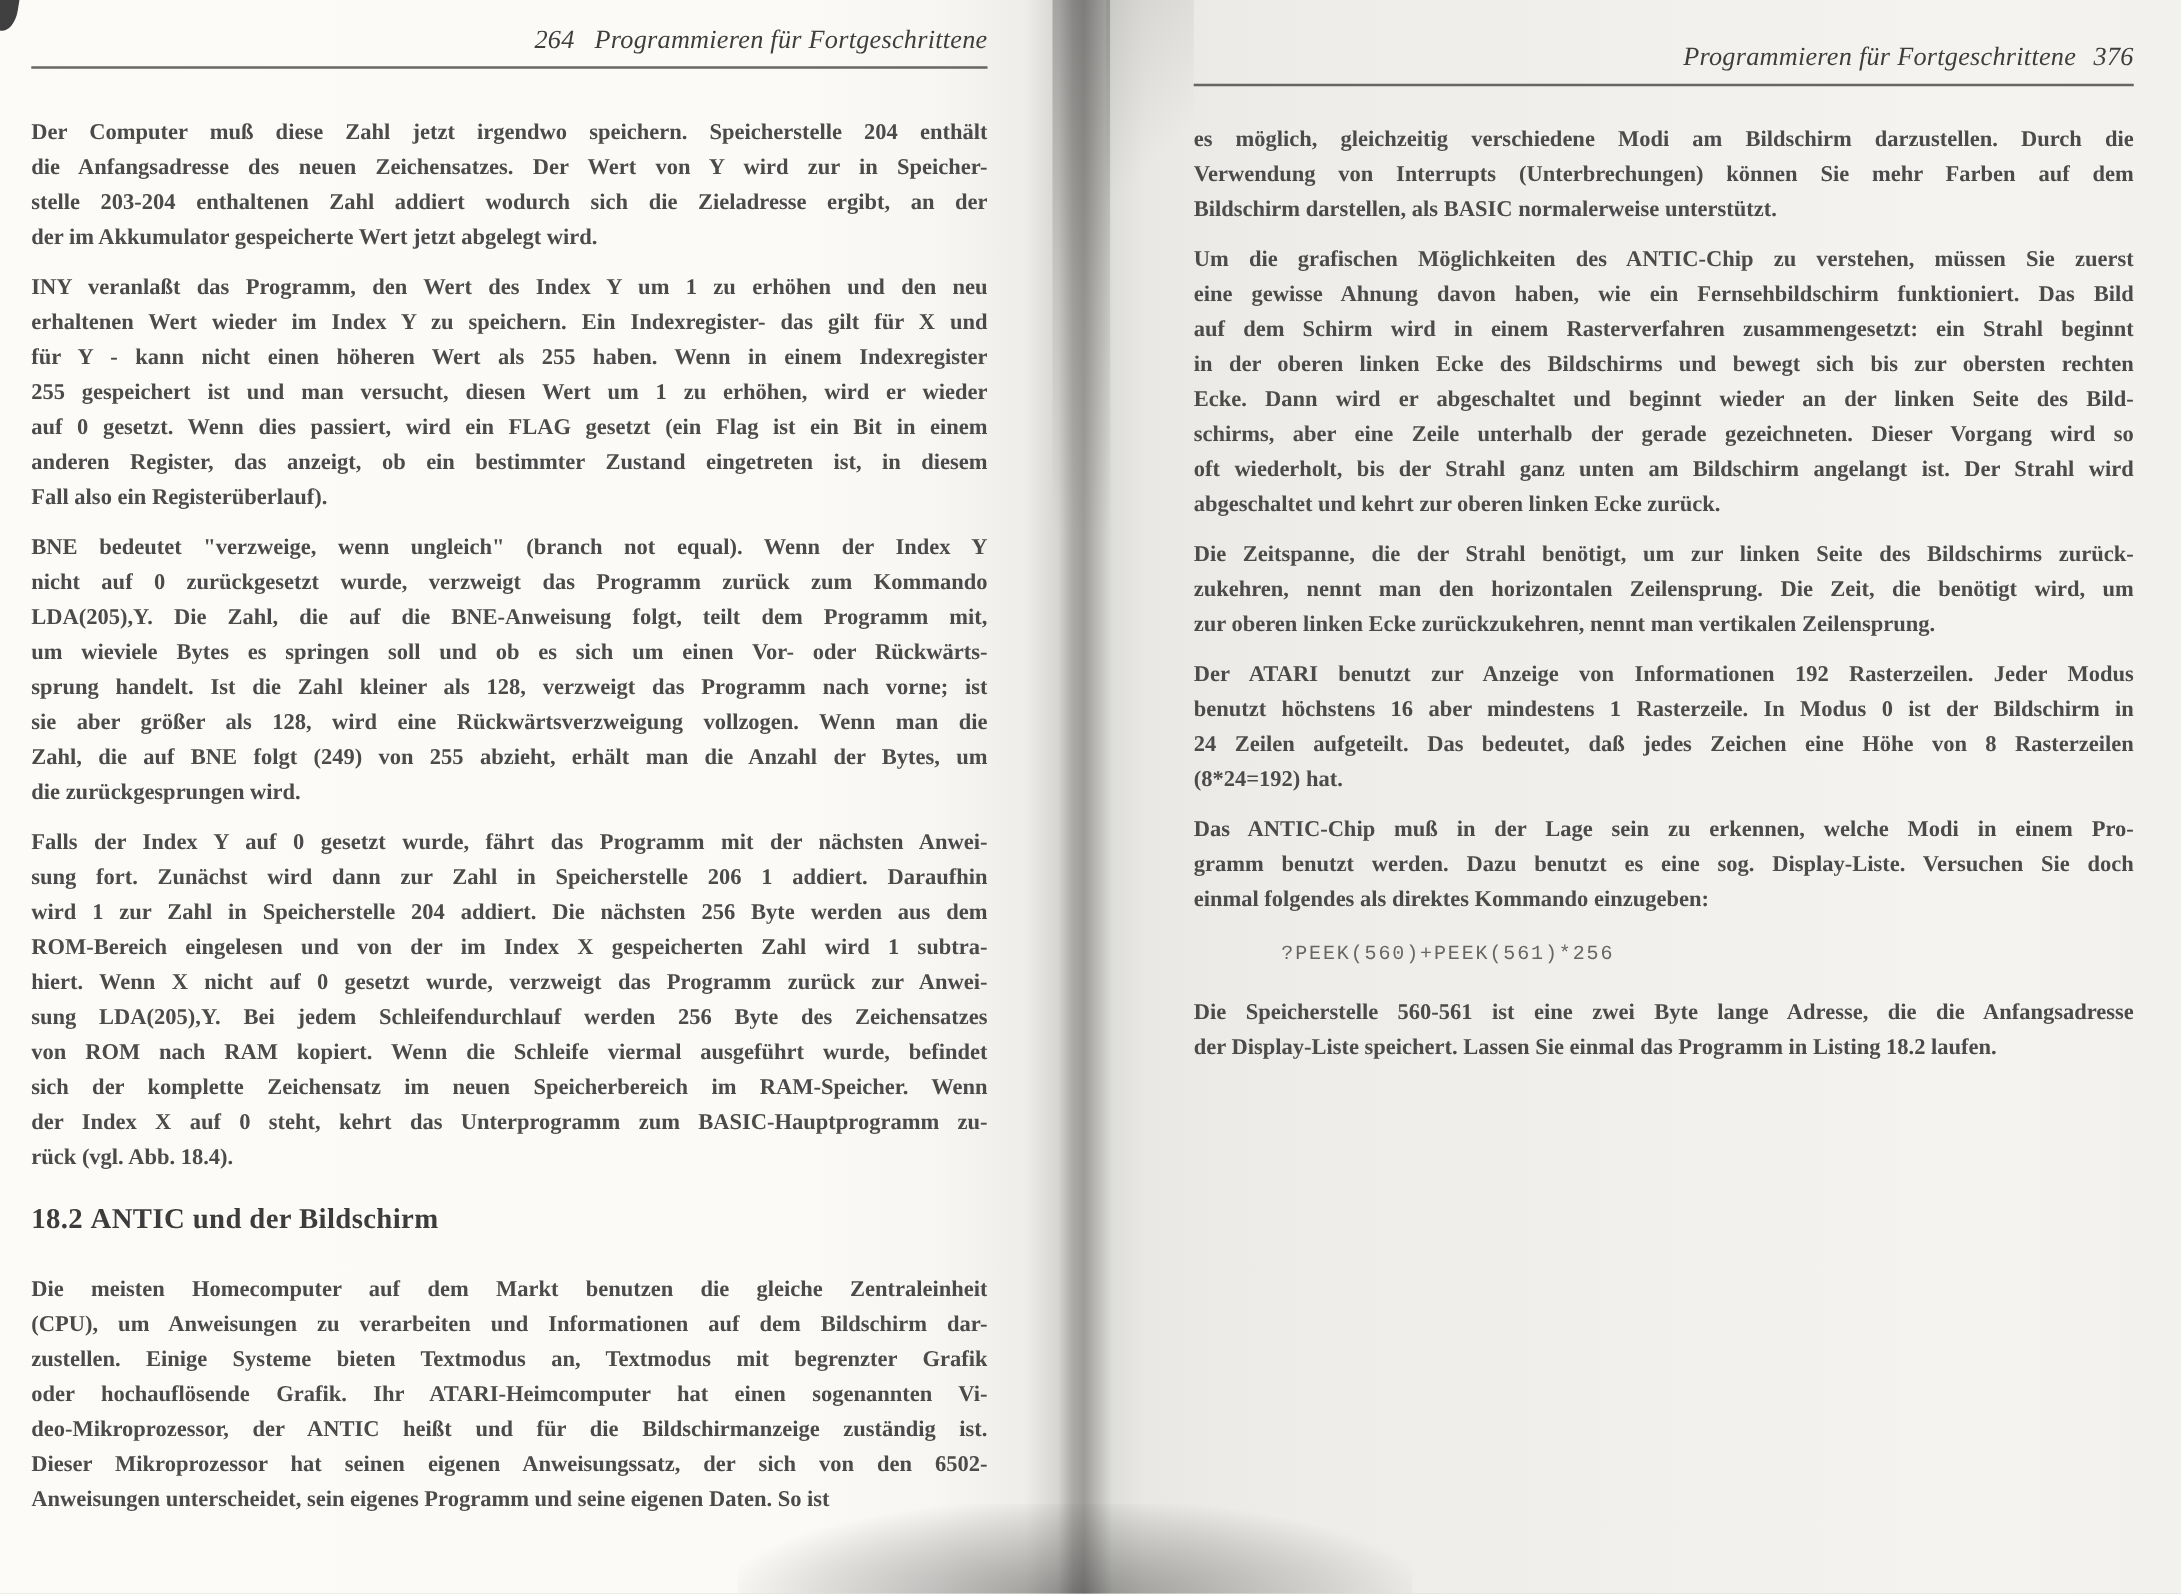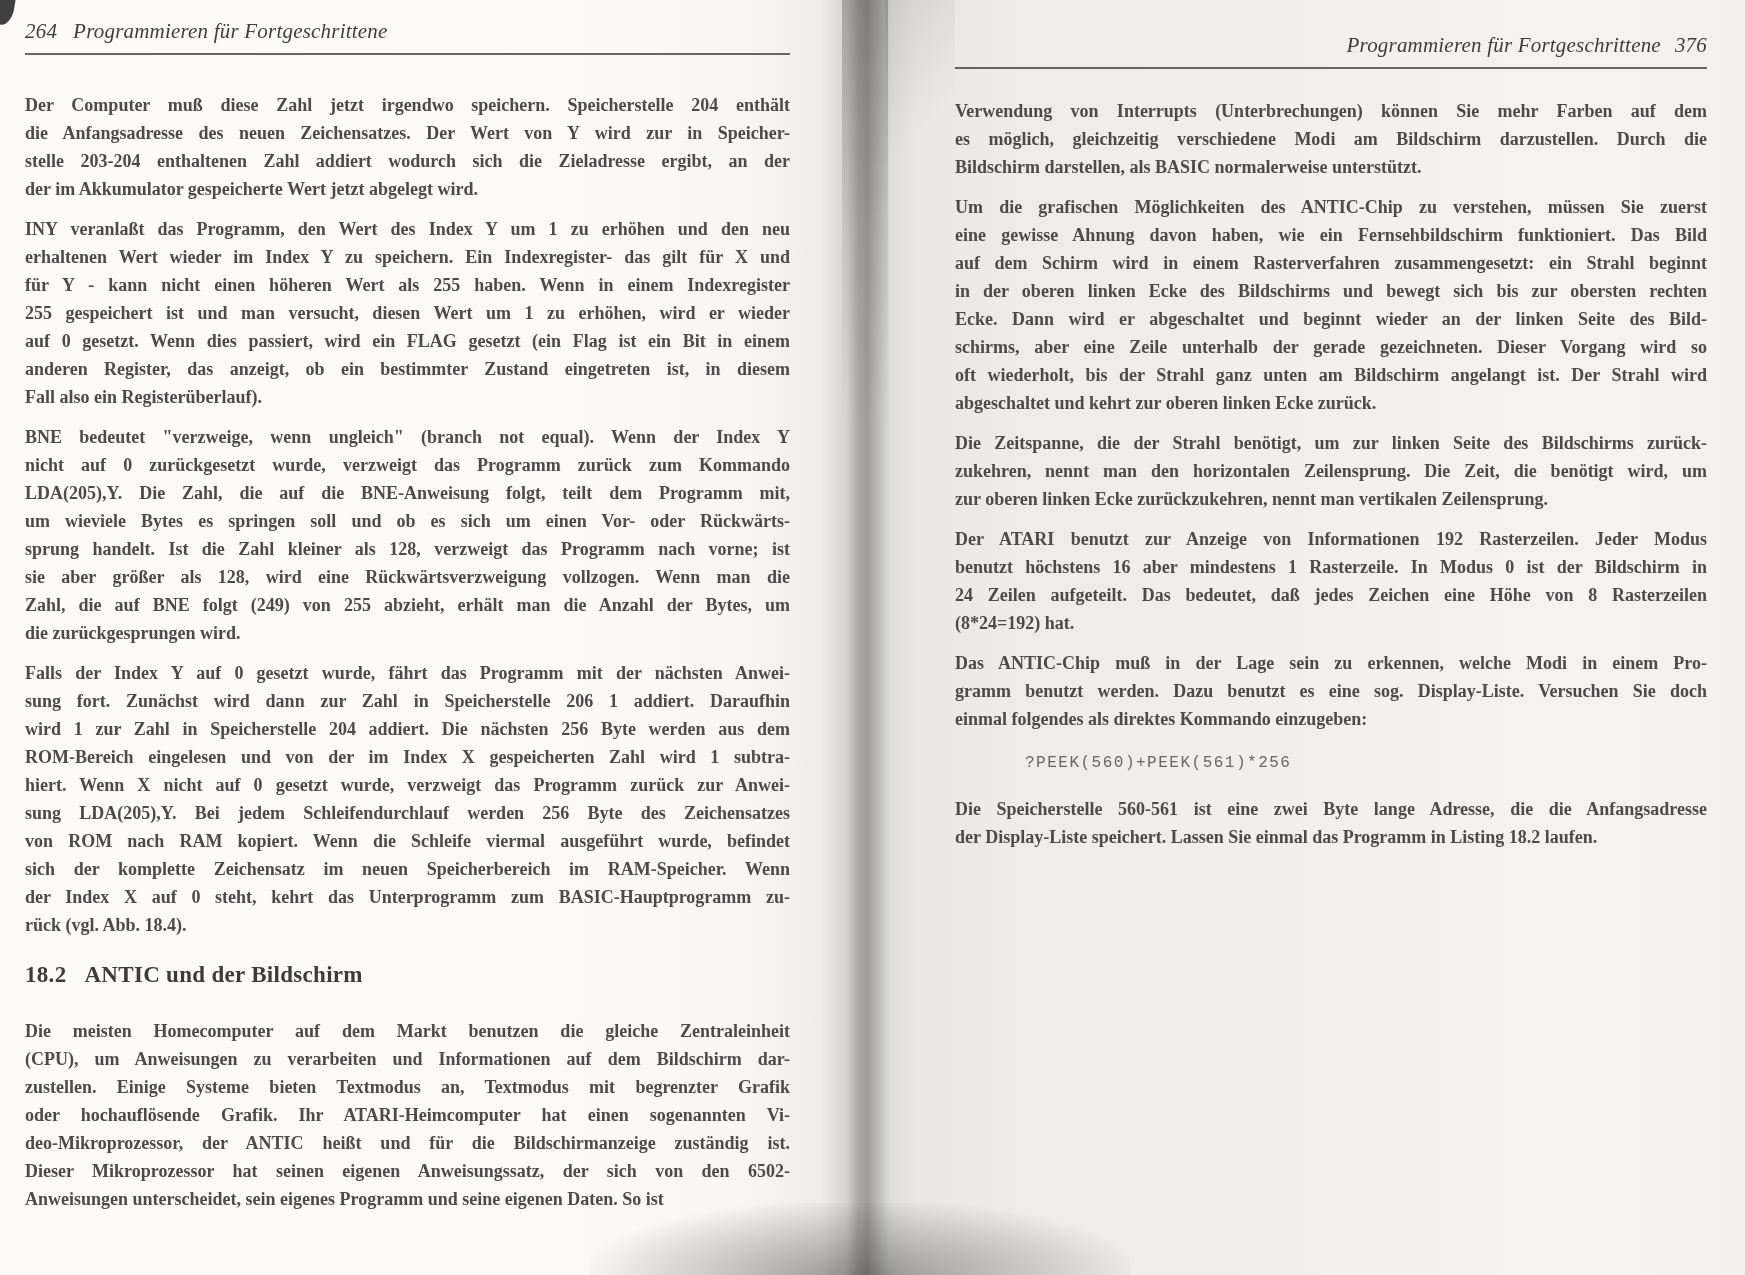--- a/index.html
+++ b/index.html
@@ -23,36 +23,36 @@
   .gutter-top-shade2{position:absolute;left:885px;top:0;width:70px;height:170px;
     background:linear-gradient(135deg,rgba(60,60,60,.12),rgba(60,60,60,0) 70%);}
   .bottom-shadow{position:absolute;left:590px;bottom:0;width:540px;height:72px;
     background:radial-gradient(ellipse at 50% 105%,rgba(35,35,35,.42),rgba(35,35,35,.12) 55%,rgba(35,35,35,0) 75%);}
 
   .page{position:absolute;overflow:visible;}
   .page-left{left:25px;top:18px;width:765px;}
   .page-right{left:955px;top:26px;width:752px;}
 
   .running-header{font-style:italic;font-size:21px;color:#3e3e3e;
-    line-height:26px;letter-spacing:.2px;}
+    line-height:26px;letter-spacing:.2px;text-align:right;}
   .page-right .running-header{text-align:right;margin-top:6px;}
   .rh-num{font-style:italic;}
   .page-left .rh-num{margin-right:16px;}
   .page-right .rh-num{margin-left:14px;}
   .rule{height:2px;background:#4e4e4e;margin-top:9px;opacity:.85;}
 
   .body{margin-top:36px;font-size:18px;line-height:28px;overflow:hidden;}
   .page-right .body{margin-top:28px;}
   .para{margin:0 0 12px 0;}
   .tl{text-align:justify;text-align-last:justify;white-space:nowrap;overflow:hidden;font-weight:bold;}
   .tl-last{text-align-last:left;}
 
   .section-heading{font-size:23px;font-weight:bold;color:#3c3c3c;
     margin:22px 0 28px 0;letter-spacing:.3px;}
-  .section-heading .sec-num{margin-right:18px;}
+  .section-heading .sec-num{margin-right:6px;}
 
   .code-line{font-family:"Liberation Mono","DejaVu Sans Mono",monospace;
     font-size:16px;color:#666;letter-spacing:1.5px;
     margin:16px 0 18px 70px;line-height:28px;}
 </style>
 </head>
 <body>
 
 <div class="canvas">
 
@@ -119,22 +119,22 @@
     </div>
   </div>
 
   <div class="page page-right">
     <div class="running-header">
       <span class="rh-title">Programmieren für Fortgeschrittene</span><span class="rh-num">376</span>
     </div>
     <div class="rule"></div>
     <div class="body">
       <div class="para">
+          <div class="tl">es möglich, gleichzeitig verschiedene Modi am Bildschirm darzustellen. Durch die</div>
           <div class="tl">Verwendung von Interrupts (Unterbrechungen) können Sie mehr Farben auf dem</div>
-          <div class="tl">es möglich, gleichzeitig verschiedene Modi am Bildschirm darzustellen. Durch die</div>
           <div class="tl tl-last">Bildschirm darstellen, als BASIC normalerweise unterstützt.</div>
         </div>
       <div class="para">
           <div class="tl">Um die grafischen Möglichkeiten des ANTIC-Chip zu verstehen, müssen Sie zuerst</div>
           <div class="tl">eine gewisse Ahnung davon haben, wie ein Fernsehbildschirm funktioniert. Das Bild</div>
           <div class="tl">auf dem Schirm wird in einem Rasterverfahren zusammengesetzt: ein Strahl beginnt</div>
           <div class="tl">in der oberen linken Ecke des Bildschirms und bewegt sich bis zur obersten rechten</div>
           <div class="tl">Ecke. Dann wird er abgeschaltet und beginnt wieder an der linken Seite des Bild-</div>
           <div class="tl">schirms, aber eine Zeile unterhalb der gerade gezeichneten. Dieser Vorgang wird so</div>
           <div class="tl">oft wiederholt, bis der Strahl ganz unten am Bildschirm angelangt ist. Der Strahl wird</div>

